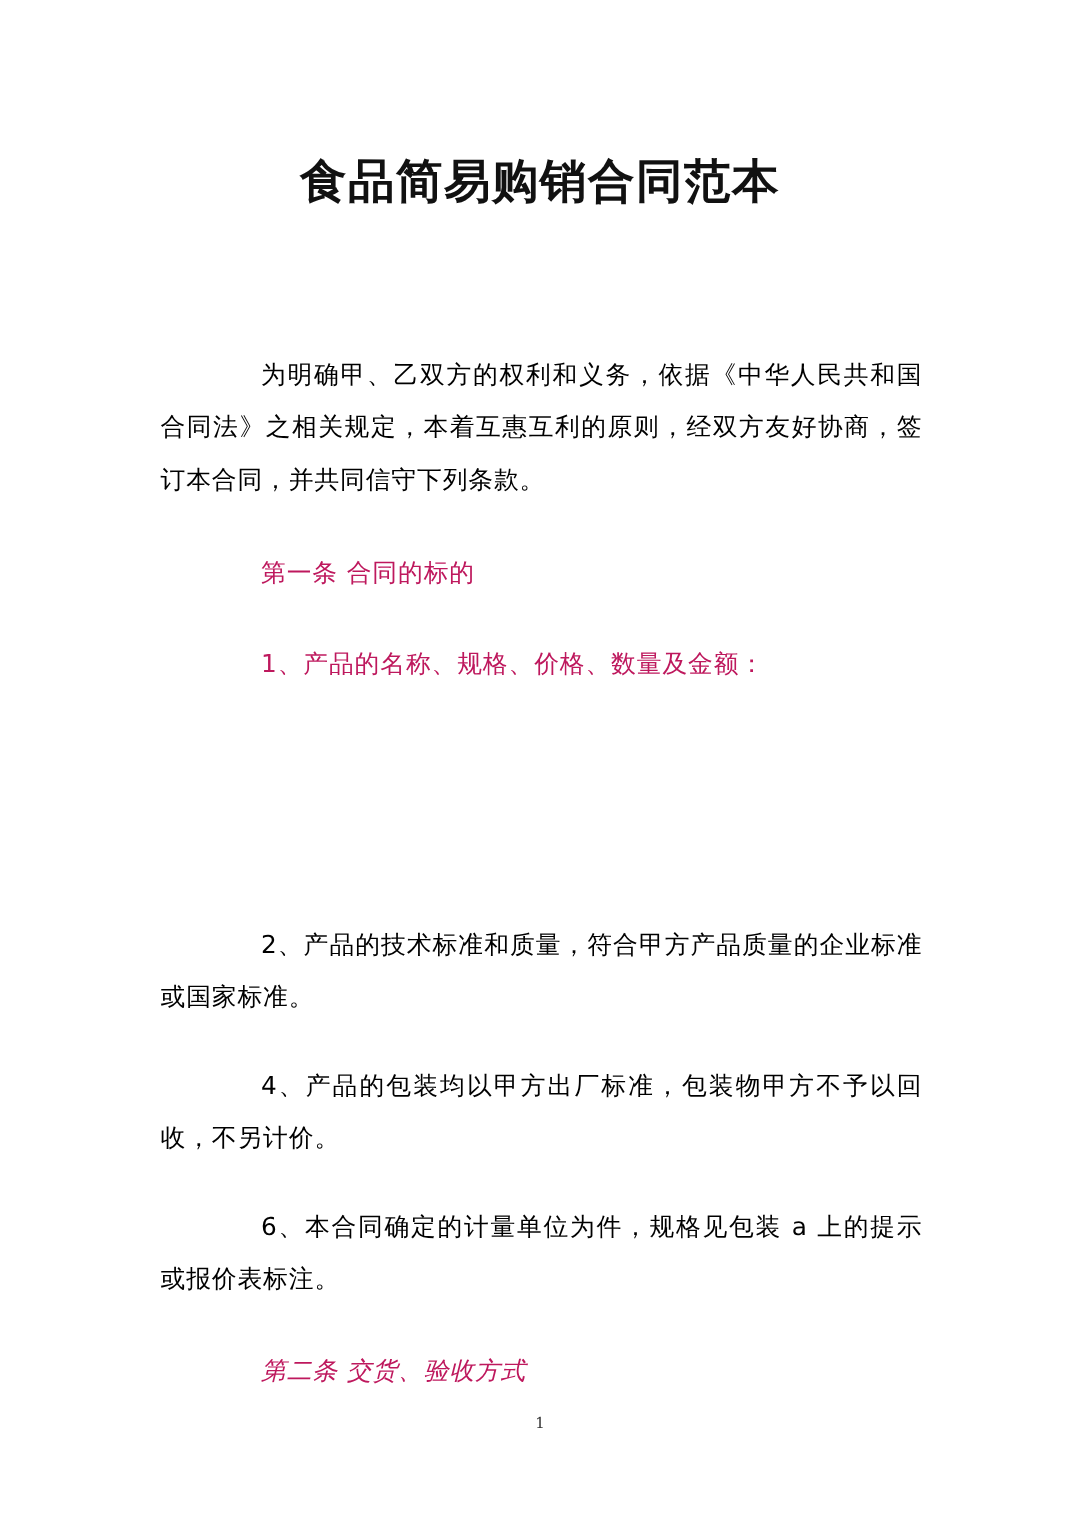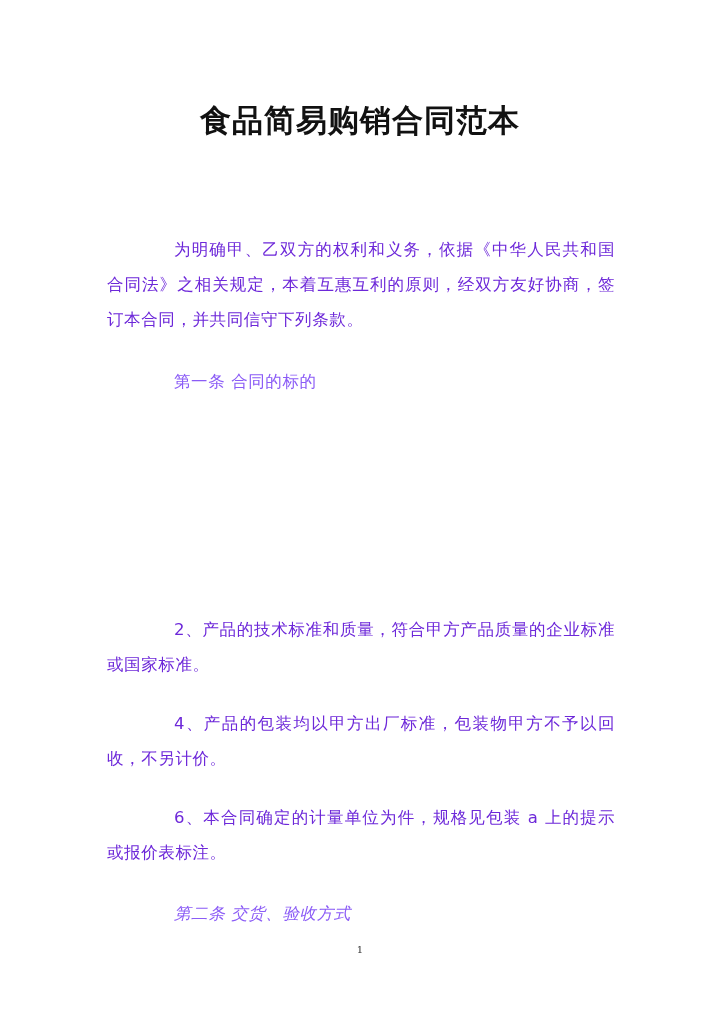--- a/index.html
+++ b/index.html
@@ -30,32 +30,32 @@
       font-weight: bold;
       letter-spacing: 1px;
       color: #111;
     }
     .para {
       position: absolute;
       left: 107px;
       width: 508px;
       font-size: 16.5px;
       line-height: 35px;
-      color: #6d28d9;
+      color: #000000;
       text-align: justify;
       text-align-last: left;
       letter-spacing: 0.6px;
     }
     .indent { text-indent: 67px; }
     .heading {
       position: absolute;
       left: 174px;
       font-size: 16.5px;
       line-height: 35px;
-      color: #8b5cf6;
+      color: #be185d;
       letter-spacing: 0.6px;
       white-space: nowrap;
     }
     .page-number {
       position: absolute;
       left: 0; right: 0;
       top: 944px;
       text-align: center;
       font-family: "DejaVu Serif", "Liberation Serif", serif;
       font-size: 10px;
@@ -66,20 +66,21 @@
 <body>
 
 <div class="page">
 
   <div class="title">食品简易购销合同范本</div>
 
   <div class="para indent" style="top:232px;">为明确甲、乙双方的权利和义务，依据《中华人民共和国合同法》之相关规定，本着互惠互利的原则，经双方友好协商，签订本合同，并共同信守下列条款。</div>
 
   <div class="heading" style="top:364px;">第一条  合同的标的</div>
 
+  <div class="heading" style="top:425px;">1、产品的名称、规格、价格、数量及金额：</div>
 
 
   <div class="para indent" style="top:612px;">2、产品的技术标准和质量，符合甲方产品质量的企业标准或国家标准。</div>
 
   <div class="para indent" style="top:706px;">4、产品的包装均以甲方出厂标准，包装物甲方不予以回收，不另计价。</div>
 
   <div class="para indent" style="top:800px;">6、本合同确定的计量单位为件，规格见包装 a 上的提示或报价表标注。</div>
 
   <div class="heading" style="top:896px;font-style:italic;">第二条  交货、验收方式</div>
 

